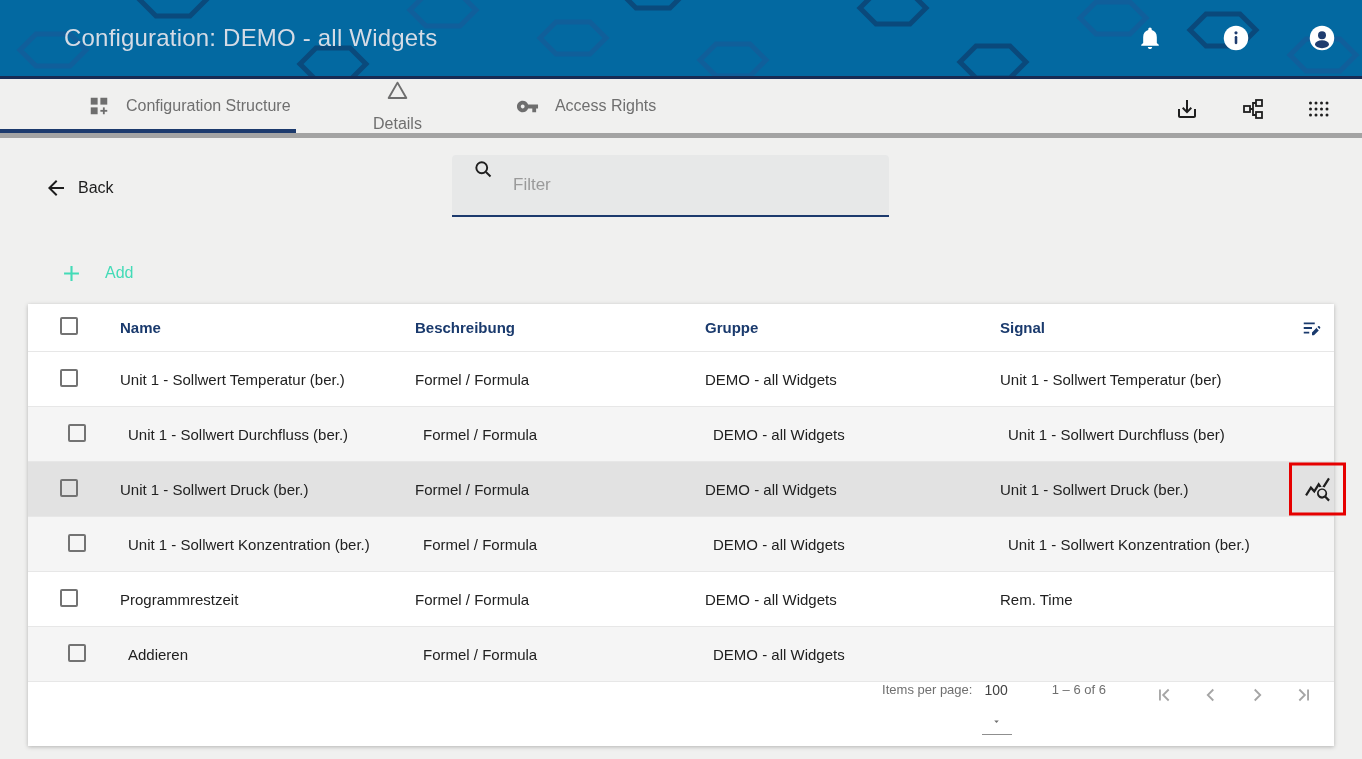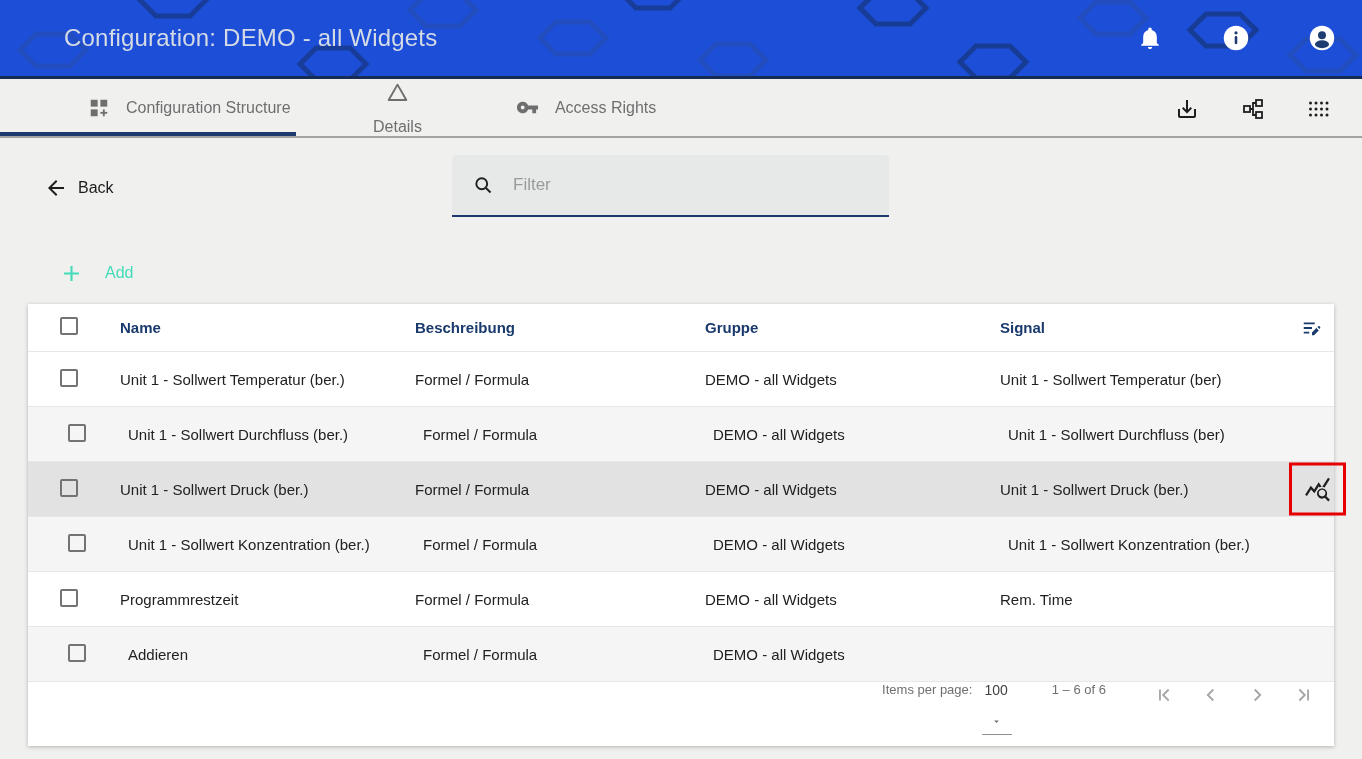--- a/index.html
+++ b/index.html
@@ -1,39 +1,39 @@
 <!DOCTYPE html>
 <html><head>
 <meta charset="utf-8">
 <style>
   * { margin:0; padding:0; box-sizing:border-box; }
   html,body { width:1362px; height:759px; overflow:hidden; }
   body { font-family:"Liberation Sans", sans-serif; background:#f0f0ef; color:#212121; }
 
   
-  .topbar { position:relative; height:76px; background:#1d4ed8; display:flex; align-items:center; overflow:hidden; }
+  .topbar { position:relative; height:76px; background:#0369a1; display:flex; align-items:center; overflow:hidden; }
   .hexpattern { position:absolute; inset:0; pointer-events:none; }
   .topbar-title { position:relative; margin-left:64px; font-size:24px; color:#d5dbe5; letter-spacing:.2px; z-index:2; }
   .topbar-icons { position:absolute; right:26px; top:0; height:76px; display:flex; align-items:center; gap:58px; z-index:2; }
   .tb-icon { width:28px; height:28px; display:flex; align-items:center; justify-content:center; cursor:pointer; }
 
   
-  .tabbar { position:relative; height:62px; background:#f0f0ef; border-top:3px solid #172c55; border-bottom:2px solid #a3a3a3; display:flex; align-items:stretch; }
+  .tabbar { position:relative; height:62px; background:#f0f0ef; border-top:3px solid #172c55; border-bottom:5px solid #a3a3a3; display:flex; align-items:stretch; }
   .tab { display:flex; align-items:center; gap:13px; color:#6f6f6f; font-size:16px; cursor:pointer; }
   .tab-structure { width:296px; padding-left:85px; }
   .tab-details { margin-left:77px;flex-direction:column; }
   .tab-access { margin-left:92px; }
   .tab-underline { position:absolute; left:0; bottom:0; width:296px; height:4px; background:#1c3a6d; }
   .tabbar-actions { position:absolute; right:30px; top:0; height:59px; display:flex; align-items:center; gap:40px; }
   .tabbar-actions .tb-icon { width:26px; height:26px; }
 
   
   .content { position:relative; height:621px; background:#f0f0ef; }
   .back-link { position:absolute; left:42px; top:36px; display:flex; align-items:center; gap:8px; font-size:16px; color:#1d1d1d; cursor:pointer; }
-  .filter-box { position:absolute; left:452px; top:17px; width:437px; height:62px; background:#e7e8e8; border-bottom:2px solid #1c3a6d; border-radius:4px 4px 0 0; display:flex; align-items:center; padding:0 14px 0 17px; }
+  .filter-box { position:absolute; left:452px; top:17px; width:437px; height:62px; background:#e7e8e8; border-bottom:2px solid #1c3a6d; border-radius:4px 4px 0 0; display:flex; padding:0 14px 0 17px; }
   .filter-box input { flex:1; border:none; outline:none; background:transparent; font-size:17px; color:#3a3a3a; margin-left:16px; font-family:"Liberation Sans",sans-serif; }
   .filter-box input::placeholder { color:#9a9a9a; }
   .add-btn { position:absolute; left:57px; top:121px; display:flex; align-items:center; gap:20px; color:#43dbb7; font-size:16px; cursor:pointer; }
 
   
   .card { position:absolute; left:28px; right:28px; top:166px; height:442px; background:#fff; box-shadow:0 1px 4px rgba(0,0,0,.25); }
   .trow { position:relative; display:grid; grid-template-columns:92px 295px 290px 295px 1fr 72px; align-items:center; height:55px; border-bottom:1px solid #e7e7e7; background:#fff; font-size:15px; }
   .thead { height:48px; font-weight:bold; color:#1a3a6d; }
   .trow.stripe { background:#f5f5f5;padding-left:8px; }
   .trow.hl { background:#e2e2e2; }

